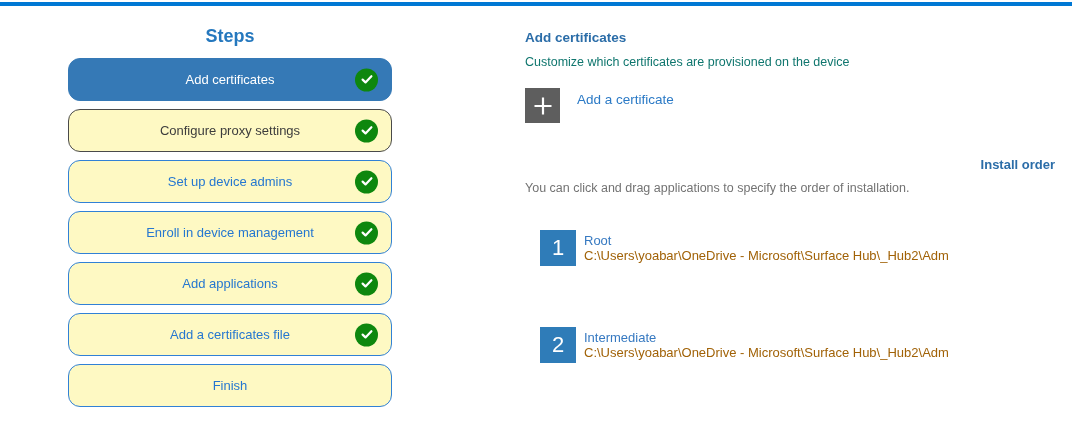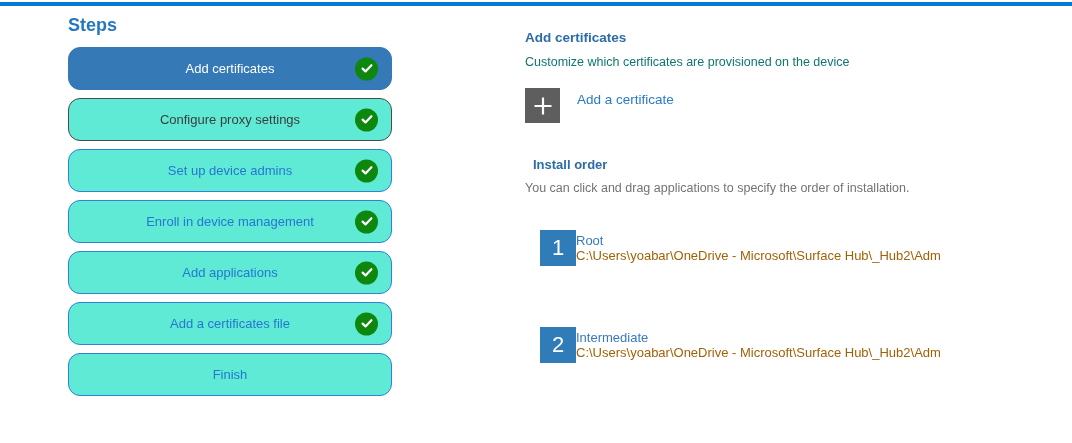--- a/index.html
+++ b/index.html
@@ -21,43 +21,44 @@
     left: 0;
     width: 100%;
     height: 4px;
     background: #0078d4;
   }
 
   
   .steps-panel {
     position: absolute;
     left: 68px;
-    top: 16px;
+    top: 27px;
     width: 324px;
+    text-align: center;
   }
   .steps-title {
     margin: 0;
     font-size: 18px;
     font-weight: bold;
     line-height: 19px;
     color: #2578be;
   }
   .steps-list { margin-top: 12px; }
   .step {
     position: relative;
     box-sizing: border-box;
     height: 43px;
     margin-bottom: 8px;
     border-radius: 12px;
     display: flex;
     align-items: center;
     justify-content: center;
     font-size: 13px;
     cursor: pointer;
-    background: #5eead4;
+    background: #fef9c3;
   }
   .step.normal {
     border: 1.5px solid #3181d6;
     color: #2577d0;
   }
   .step.gray {
     border: 1.5px solid #4a4a4a;
     color: #3d3d3d;
   }
   .step.active {
@@ -126,25 +127,26 @@
     flex: none;
   }
   .plus-square svg path { stroke: #ffffff; stroke-width: 2.2; fill: none; }
   .add-label {
     margin-left: 17px;
     margin-top: 4px;
     font-size: 13.5px;
     color: #2b7ac6;
   }
   .section-heading {
-    margin: 35px 0 0 8px;
+    margin: 35px 0 0 14px;
     font-size: 13px;
     font-weight: bold;
     line-height: 14px;
     color: #2b6da8;
+    text-align: right;
   }
   .section-desc {
     margin: 9px 0 0 0;
     font-size: 12.5px;
     line-height: 15px;
     color: #737373;
   }
   .install-list {
     margin-top: 34px;
     margin-left: 15px;
@@ -160,20 +162,21 @@
     height: 36px;
     background: #2f7cb8;
     color: #ffffff;
     font-size: 22px;
     display: flex;
     align-items: center;
     justify-content: center;
     flex: none;
   }
   .item-text {
+    margin-left: 8px;
     font-size: 13px;
     line-height: 15px;
   }
   .item-name { color: #3679c1; }
   .item-path { color: #a16207; white-space: nowrap; }
 </style>
 </head>
 <body>
 
 <div class="screen">

